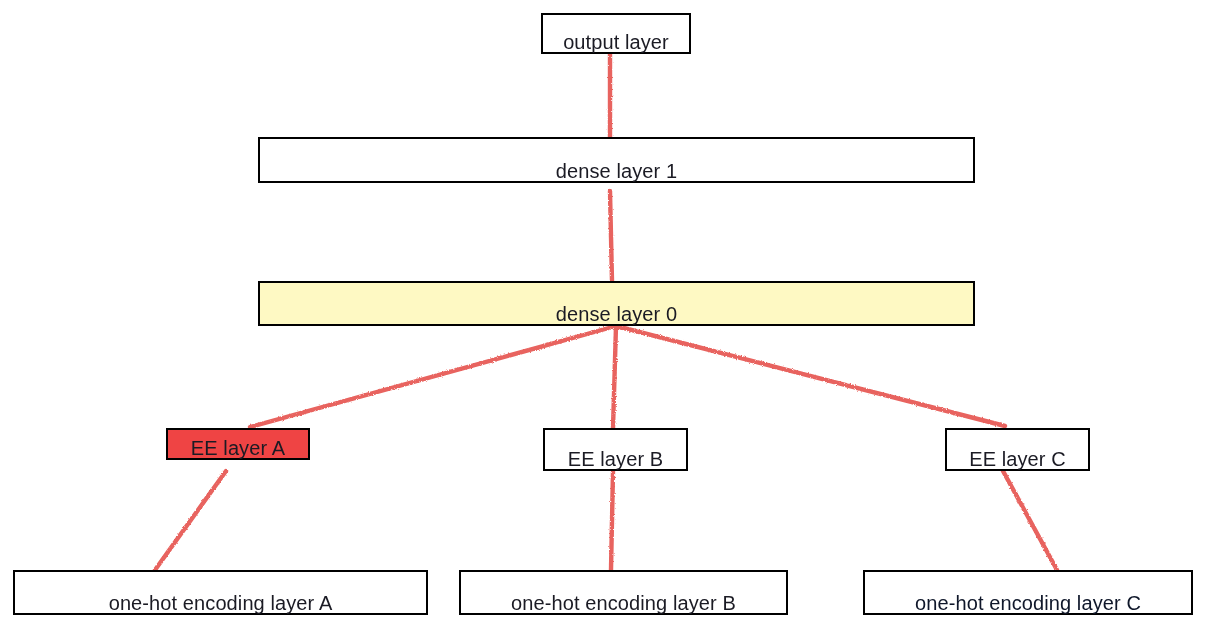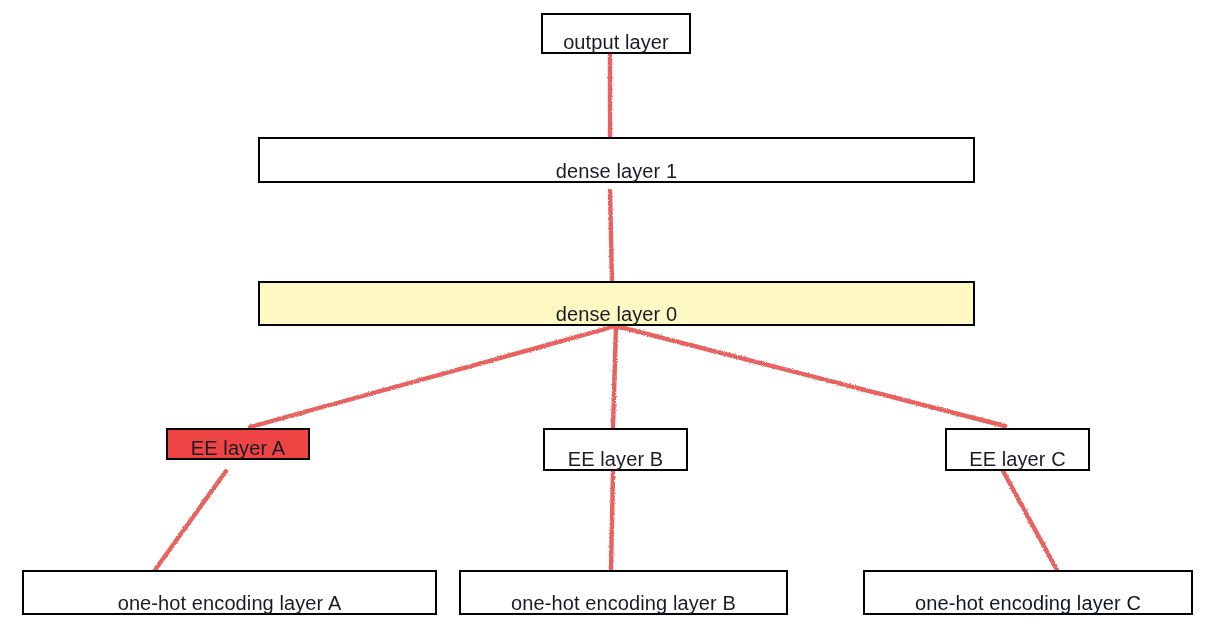--- a/index.html
+++ b/index.html
@@ -77,21 +77,21 @@
       </div>
       <div class="node" style="left: 166px; top: 428px; width: 144px; height: 32px; border-color: rgb(0, 0, 0); background: #ef4444; color: rgb(27, 27, 36);">
         <span class="node-label">EE layer A</span>
       </div>
       <div class="node" style="left: 543px; top: 428px; width: 145px; height: 43px; border-color: rgb(0, 0, 0); background: rgb(255, 255, 255); color: rgb(27, 27, 36);">
         <span class="node-label">EE layer B</span>
       </div>
       <div class="node" style="left: 921px; top: 428px; width: 145px; height: 43px; border-color: rgb(0, 0, 0); background: rgb(255, 255, 255); color: rgb(27, 27, 36); margin-left: 24px;">
         <span class="node-label">EE layer C</span>
       </div>
-      <div class="node" style="left: 22px; top: 570px; width: 415px; height: 45px; border-color: rgb(0, 0, 0); background: rgb(255, 255, 255); color: rgb(27, 27, 36);">
+      <div class="node" style="left: 13px; top: 570px; width: 415px; height: 45px; border-color: rgb(0, 0, 0); background: rgb(255, 255, 255); color: rgb(27, 27, 36);">
         <span class="node-label">one-hot encoding layer A</span>
       </div>
       <div class="node" style="left: 459px; top: 570px; width: 329px; height: 45px; border-color: rgb(0, 0, 0); background: rgb(255, 255, 255); color: rgb(27, 27, 36);">
         <span class="node-label">one-hot encoding layer B</span>
       </div>
       <div class="node" style="left: 863px; top: 570px; width: 330px; height: 45px; border-color: rgb(0, 0, 0); background: rgb(255, 255, 255); color: #0f172a;">
         <span class="node-label">one-hot encoding layer C</span>
       </div>
     </div>
 </div>

